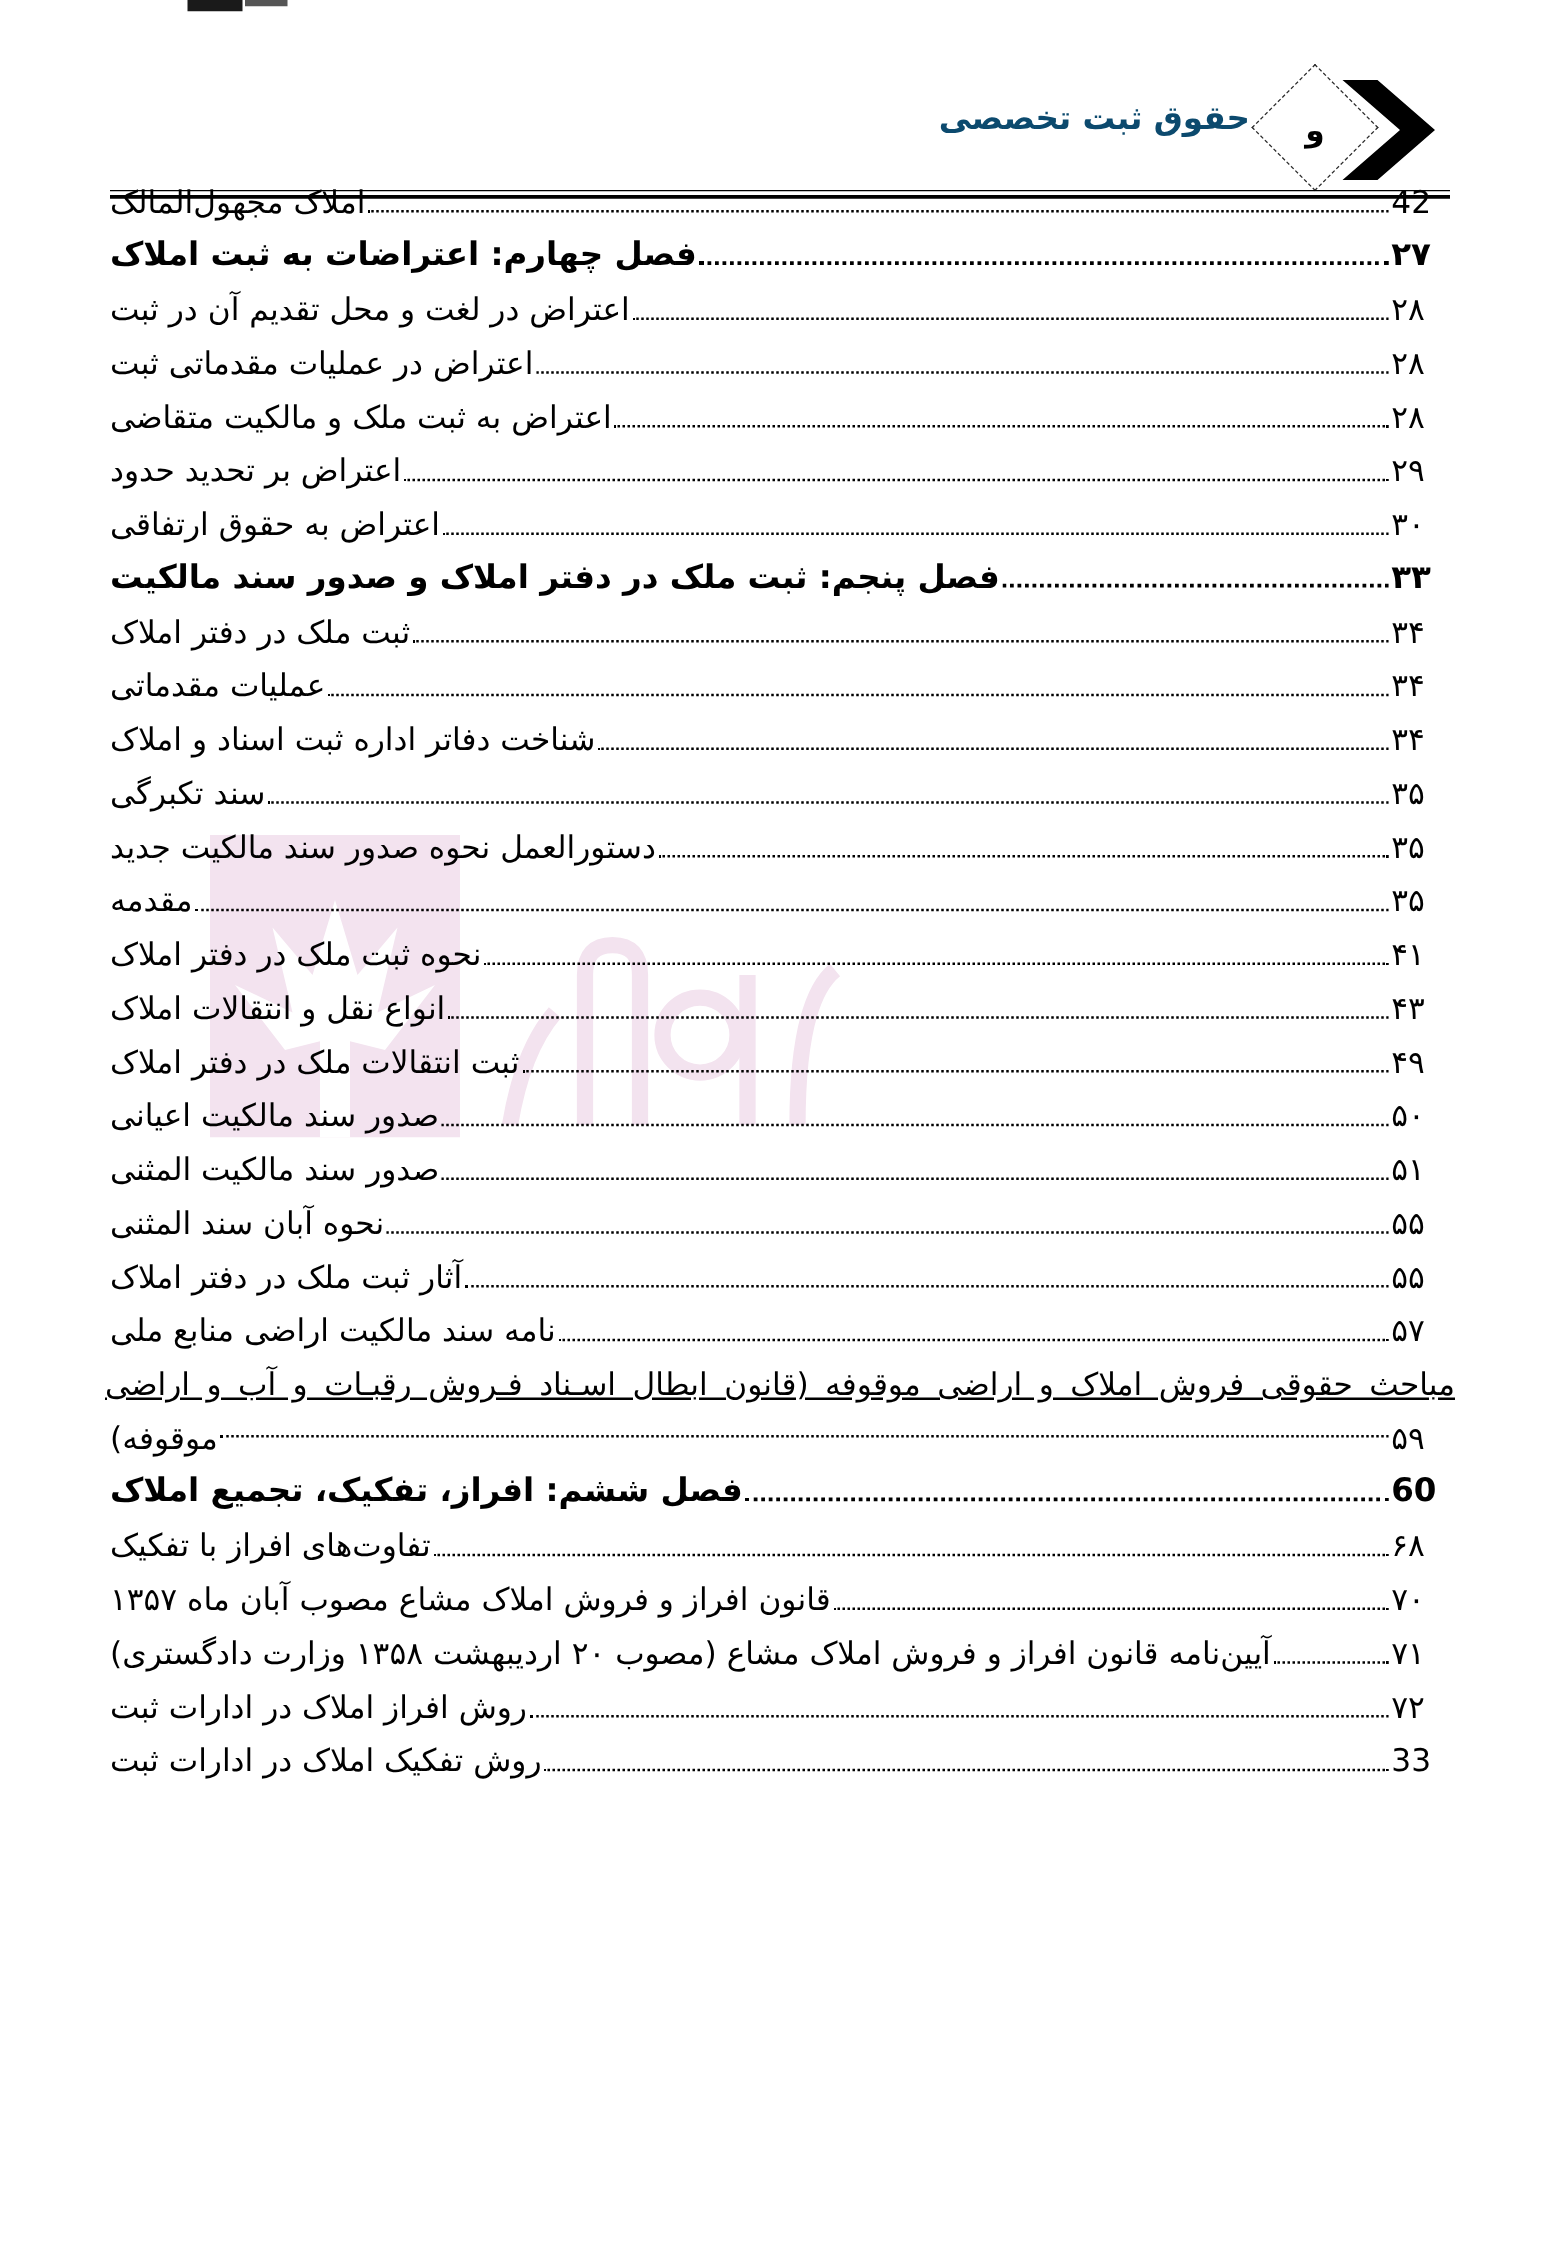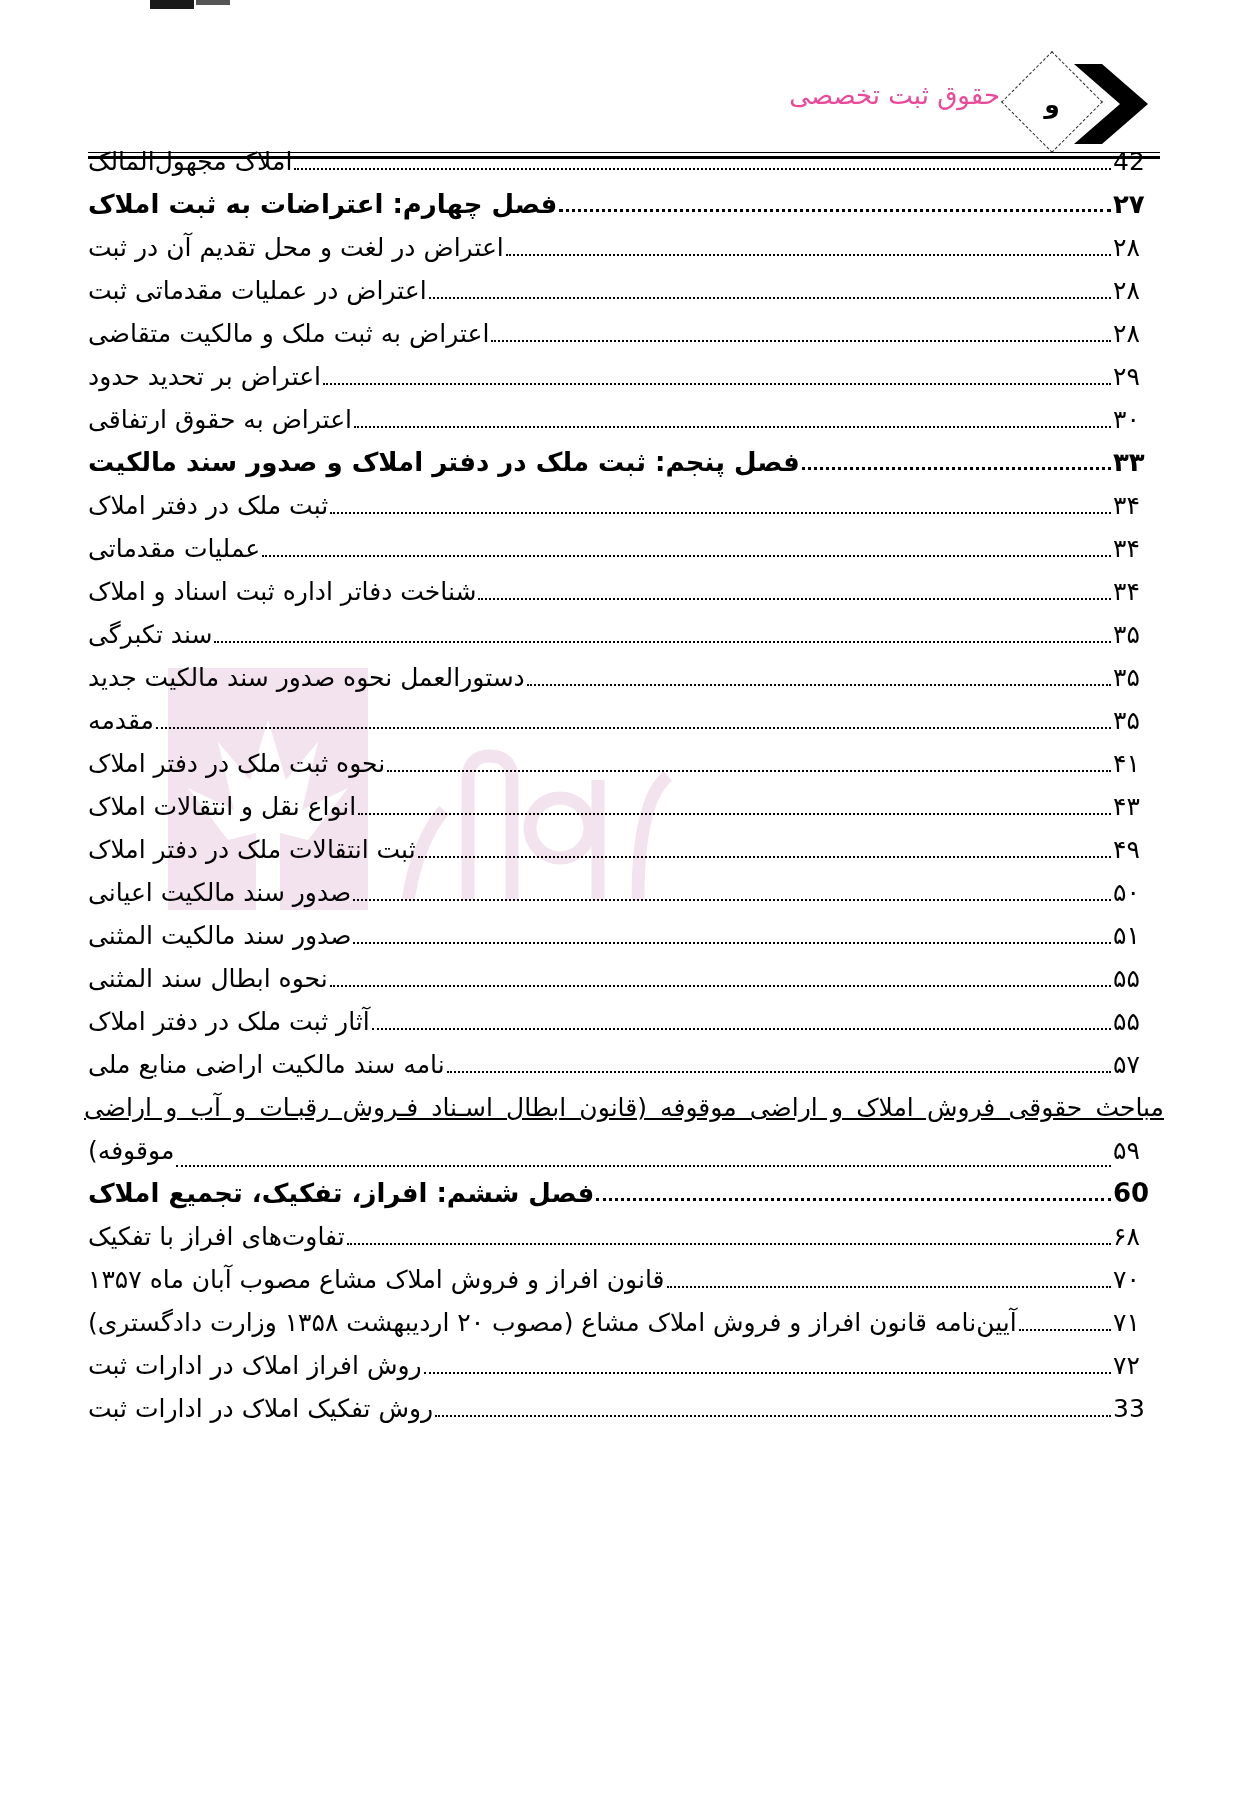--- a/index.html
+++ b/index.html
@@ -37,24 +37,24 @@
     left: 0;
     top: 28px;
     width: 1248px;
     height: 104px;
   }
   .header-title {
     position: absolute;
     right: 248px;
     top: 52px;
     font-size: 26px;
-    font-weight: 400;
+    font-weight: 700;
     letter-spacing: 0.5px;
     white-space: nowrap;
-    color: #ec4899;
+    color: #0c4a6e;
   }
   .page-marker {
     position: absolute;
     right: 92px;
     top: 22px;
     width: 148px;
     height: 108px;
   }
   .diamond {
     position: absolute;
@@ -176,21 +176,21 @@
     font-size: 25px;
     line-height: 43px;
     text-align: justify;
     text-align-last: justify;
     word-spacing: 1px;
     text-decoration: underline;
   }
   .toc-wrap-row {
     display: flex;
     flex-direction: row-reverse;
-    align-items: flex-end;
+    align-items: flex-start;
     width: 100%;
     height: 43px;
   }
 </style>
 </head>
 <body>
 
 <div class="page">
 
   <div class="crop-mark crop-a"></div>
@@ -338,21 +338,21 @@
       <span class="toc-page">۵۰</span>
     </div>
 
     <div class="toc-row">
       <span class="toc-label">صدور سند مالکیت المثنی</span>
       <span class="toc-leader"></span>
       <span class="toc-page">۵۱</span>
     </div>
 
     <div class="toc-row">
-      <span class="toc-label">نحوه ابطال سند المثنی</span>
+      <span class="toc-label">نحوه آبان سند المثنی</span>
       <span class="toc-leader"></span>
       <span class="toc-page">۵۵</span>
     </div>
 
     <div class="toc-row">
       <span class="toc-label">آثار ثبت ملک در دفتر املاک</span>
       <span class="toc-leader"></span>
       <span class="toc-page">۵۵</span>
     </div>
 

